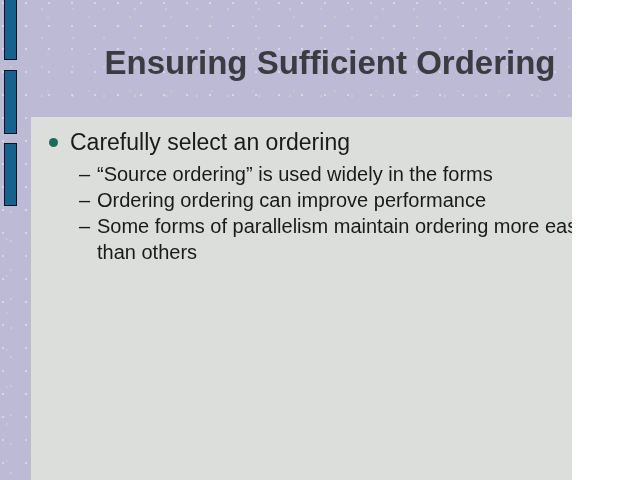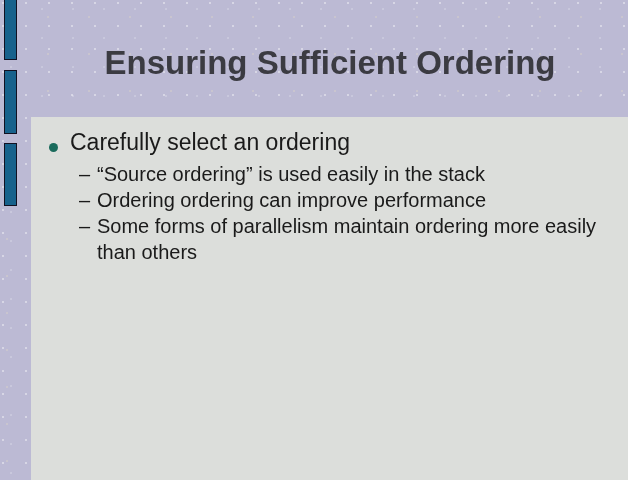--- a/index.html
+++ b/index.html
@@ -2,21 +2,21 @@
 <html><head>
 <meta charset="utf-8">
 <style>
   html, body {
     margin: 0;
     padding: 0;
     background: #ffffff;
   }
   #slide {
     position: relative;
-    width: 628px;
+    width: 572px;
     height: 480px;
     overflow: hidden;
     background: #bcbad4;
     font-family: "Liberation Sans", sans-serif;
   }
   
   #texture {
     position: absolute;
     inset: 0;
     pointer-events: none;
@@ -62,21 +62,21 @@
     height: 363px;
     background: #dcdedb;
     z-index: 2;
   }
 
   .bullet-l1 {
     position: absolute;
     left: 18px;
     top: 11px;
     display: flex;
-    align-items: center;
+    align-items: flex-start;
     font-size: 23px;
     color: #1a1a1a;
     line-height: 29px;
   }
   .dot {
     width: 9px;
     height: 9px;
     border-radius: 50%;
     background: #1a6b5c;
     margin-right: 12px;
@@ -124,21 +124,21 @@
 
     <div class="bullet-l1">
       <span class="dot"></span>
       <span>Carefully select an ordering</span>
     </div>
 
     <div id="sub-list">
 
       <div class="bullet-l2">
         <span class="dash">–</span>
-        <span class="l2-text">“Source ordering” is used easily in the stack</span>
+        <span class="l2-text">“Source ordering” is used widely in the forms</span>
       </div>
 
       <div class="bullet-l2">
         <span class="dash">–</span>
         <span class="l2-text">Ordering ordering can improve performance</span>
       </div>
 
       <div class="bullet-l2">
         <span class="dash">–</span>
         <span class="l2-text">Some forms of parallelism maintain ordering more easily than others</span>

